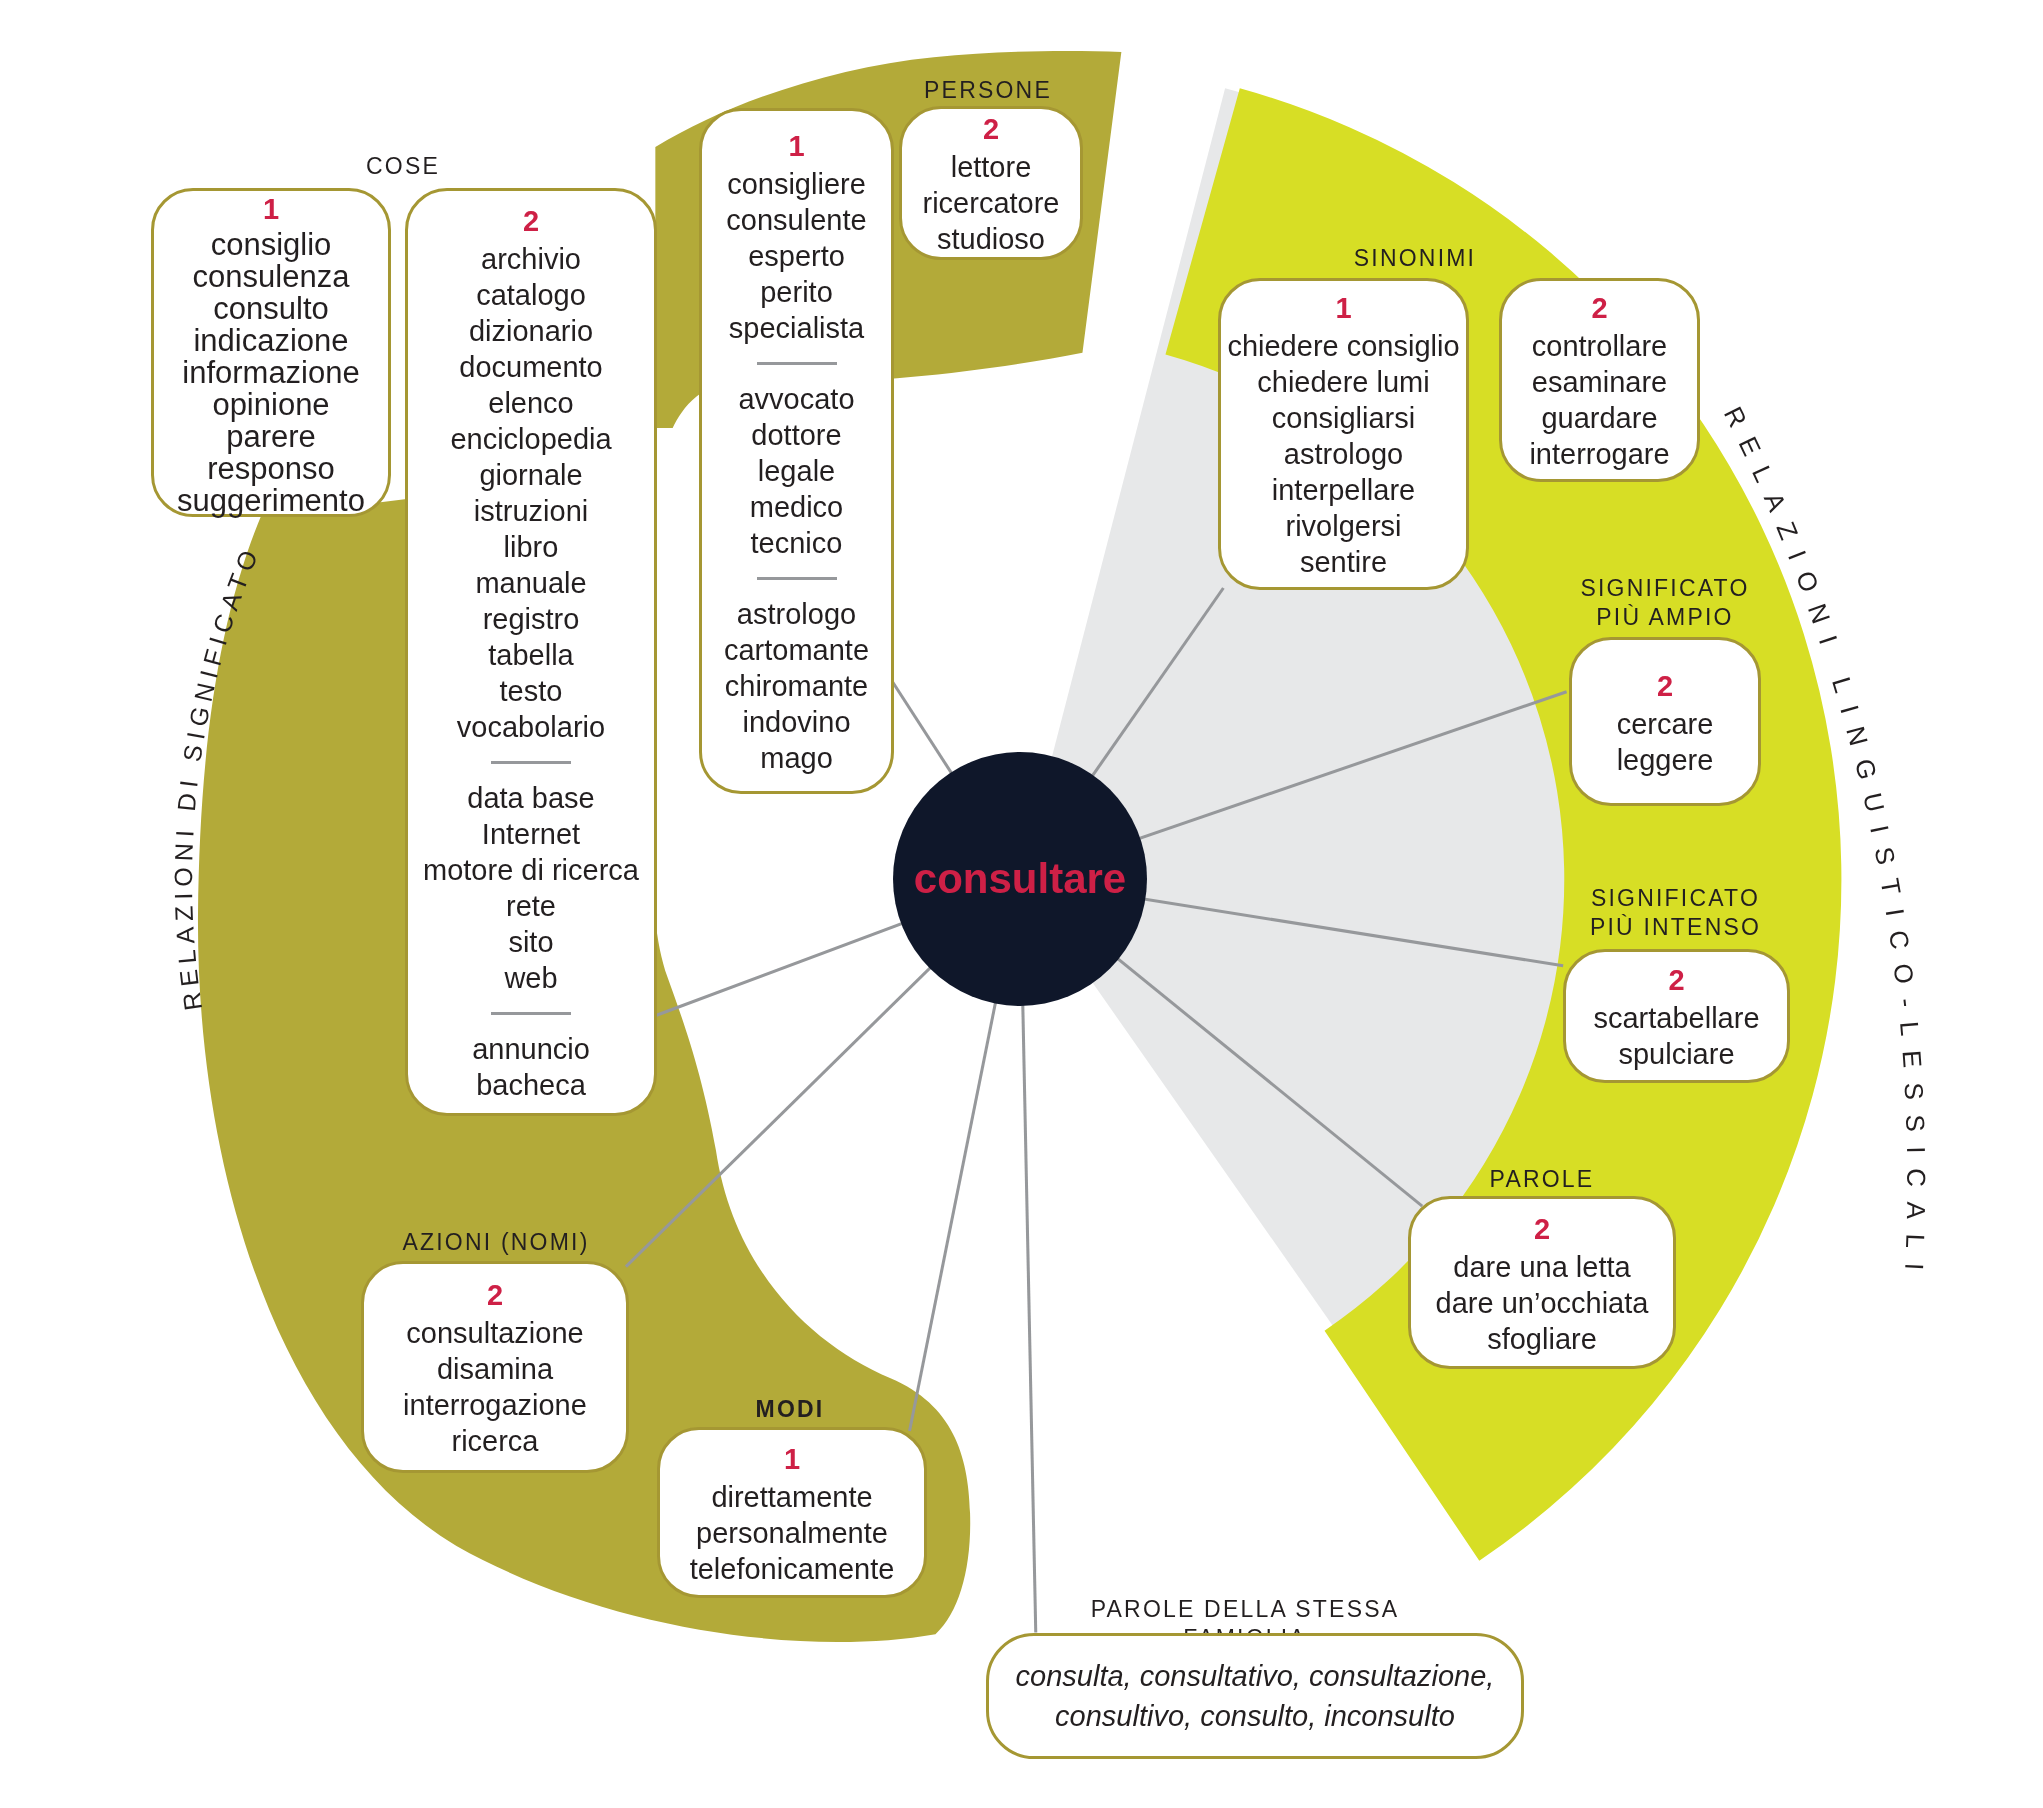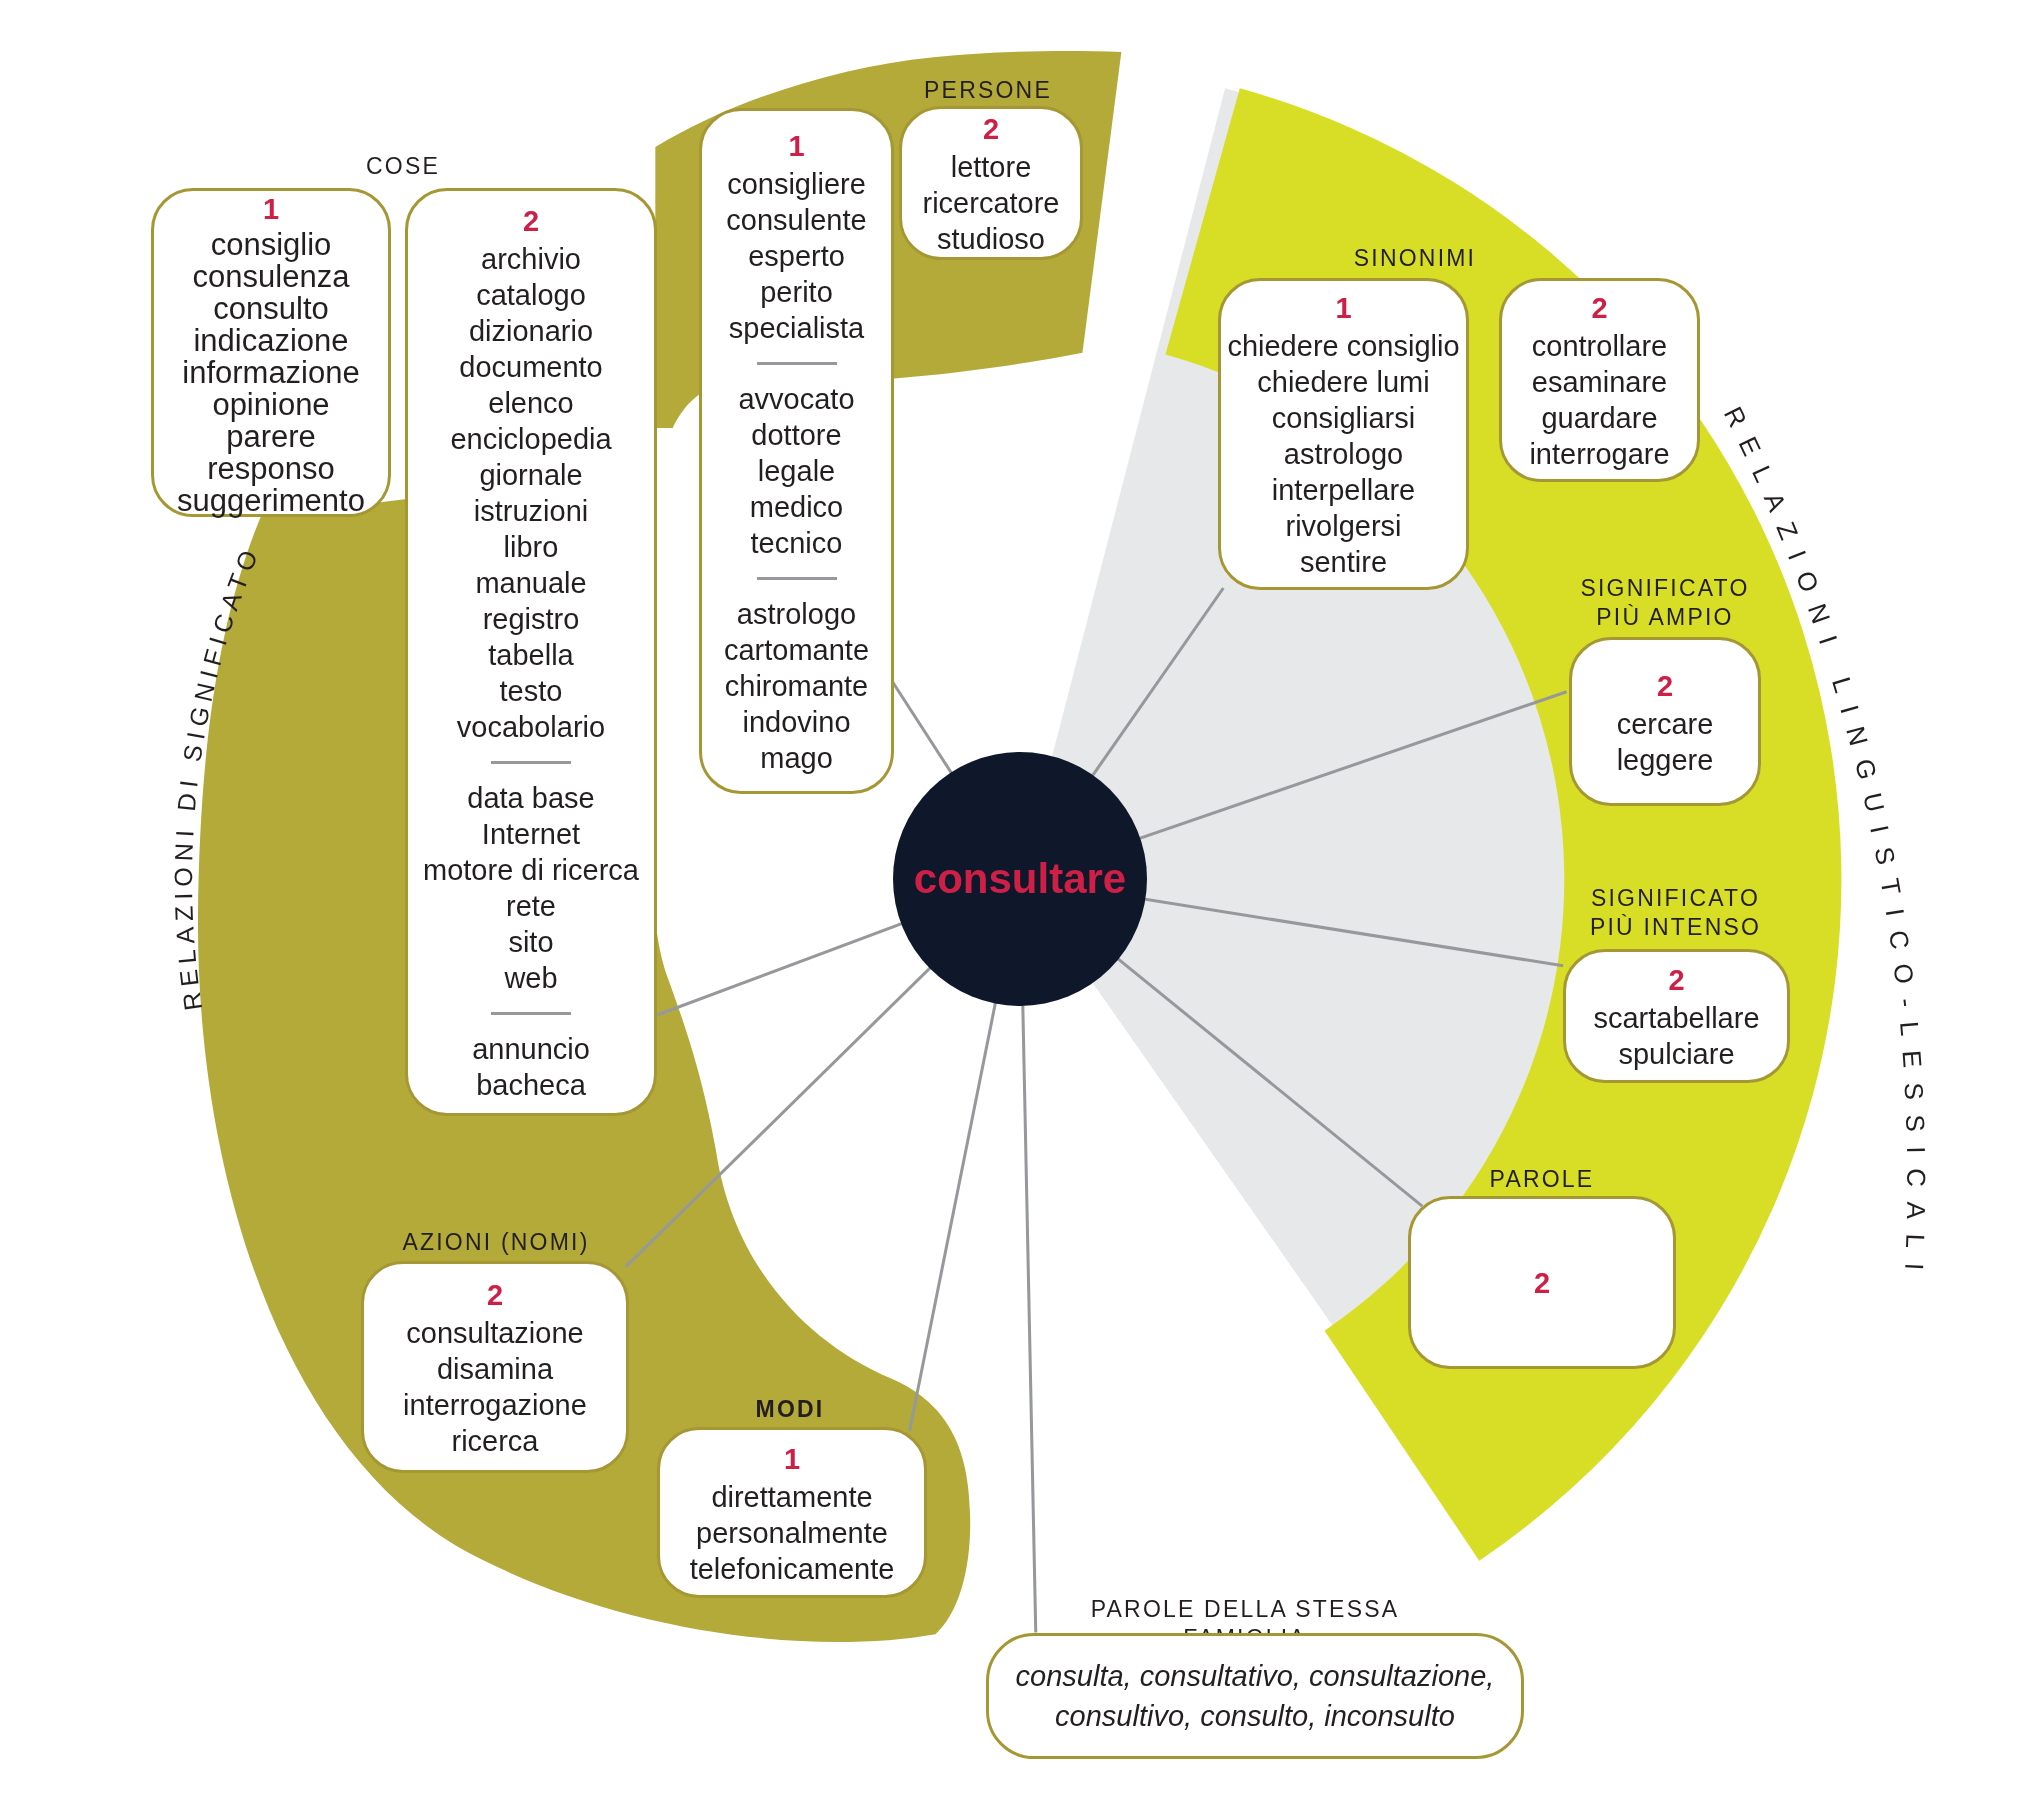--- a/index.html
+++ b/index.html
@@ -206,20 +206,25 @@
   <div class="box" style="left:1563px;top:949px;width:227px;height:134px;">
     <div class="num">2</div>
     <div class="words">
         <div class="word">scartabellare</div>
         <div class="word">spulciare</div>
       </div>
   </div>
 
   <div class="box" style="left:1408px;top:1196px;width:268px;height:173px;">
     <div class="num">2</div>
+    <div class="words">
+        <div class="word">dare una letta</div>
+        <div class="word">dare un’occhiata</div>
+        <div class="word">sfogliare</div>
+      </div>
   </div>
 
   <div class="box" style="left:361px;top:1261px;width:268px;height:212px;">
     <div class="num">2</div>
     <div class="words">
         <div class="word">consultazione</div>
         <div class="word">disamina</div>
         <div class="word">interrogazione</div>
         <div class="word">ricerca</div>
       </div>

